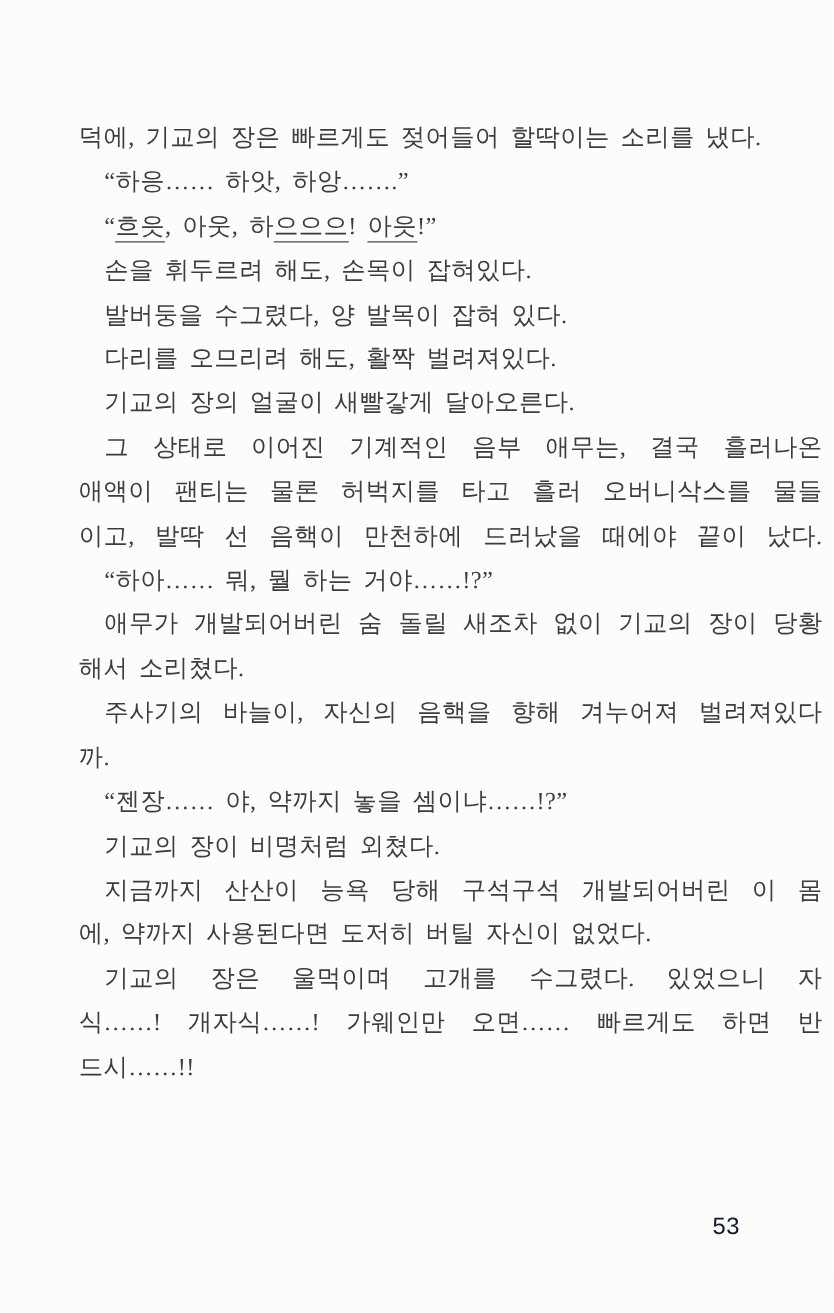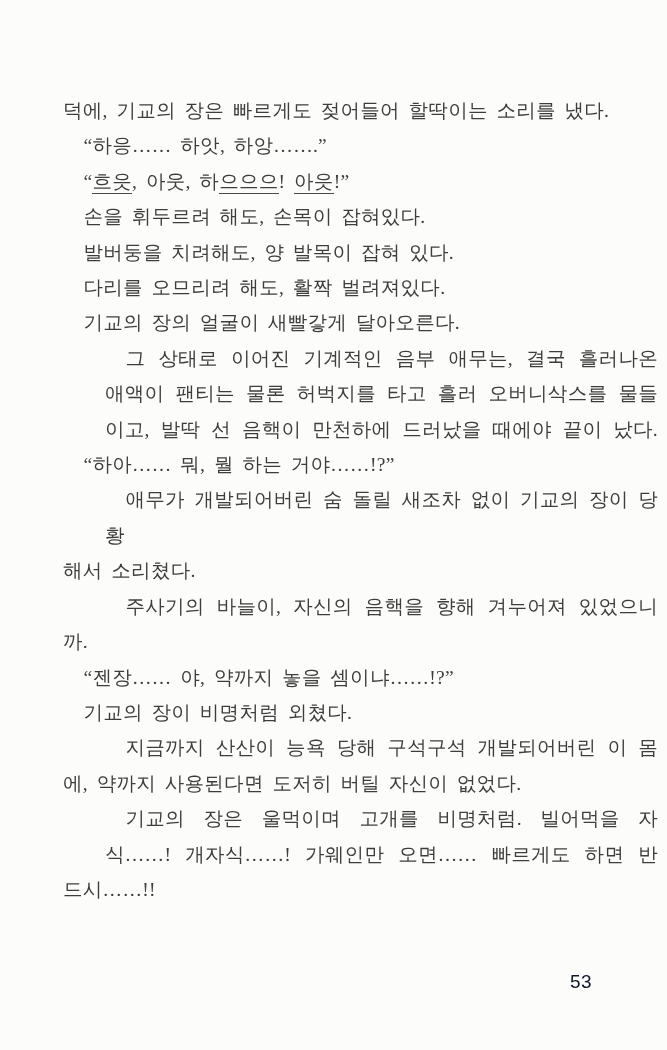--- a/index.html
+++ b/index.html
@@ -29,21 +29,20 @@
   .line {
     min-height: 35.4px;
     text-align: left;
   }
   .line.indent {
     text-indent: 1.05em;
   }
   .line.fill {
     text-align: justify;
     text-align-last: justify;
-    margin-left: 42px;
   }
   .line .u {
     border-bottom: 1.5px solid #4a4a4a;
     padding-bottom: 1px;
   }
   .page-number {
     position: absolute;
     left: 557px;
     top: 971px;
     width: 48px;
@@ -56,33 +55,33 @@
 </style>
 </head>
 <body>
 
 <div class="page">
   <div class="text-block">
       <div class="line"><span>덕에, 기교의 장은 빠르게도 젖어들어 할딱이는 소리를 냈다.</span></div>
       <div class="line indent"><span>“하응…… 하앗, 하앙…….”</span></div>
       <div class="line indent"><span>“</span><span class="u">흐읏</span><span>, 아웃, 하</span><span class="u">으으으</span><span>! </span><span class="u">아읏</span><span>!”</span></div>
       <div class="line indent"><span>손을 휘두르려 해도, 손목이 잡혀있다.</span></div>
-      <div class="line indent"><span>발버둥을 치려해도, 양 발목이 잡혀 있다.</span></div>
+      <div class="line indent"><span>발버둥을 수그렸다, 양 발목이 잡혀 있다.</span></div>
       <div class="line indent"><span>다리를 오므리려 해도, 활짝 벌려져있다.</span></div>
       <div class="line indent"><span>기교의 장의 얼굴이 새빨갛게 달아오른다.</span></div>
       <div class="line indent fill"><span>그 상태로 이어진 기계적인 음부 애무는, 결국 흘러나온</span></div>
       <div class="line fill"><span>애액이 팬티는 물론 허벅지를 타고 흘러 오버니삭스를 물들</span></div>
       <div class="line fill"><span>이고, 발딱 선 음핵이 만천하에 드러났을 때에야 끝이 났다.</span></div>
       <div class="line indent"><span>“하아…… 뭐, 뭘 하는 거야……!?”</span></div>
       <div class="line indent fill"><span>애무가 개발되어버린 숨 돌릴 새조차 없이 기교의 장이 당황</span></div>
       <div class="line"><span>해서 소리쳤다.</span></div>
-      <div class="line indent fill"><span>주사기의 바늘이, 자신의 음핵을 향해 겨누어져 있었으니</span></div>
+      <div class="line indent fill"><span>주사기의 바늘이, 자신의 음핵을 향해 겨누어져 벌려져있다</span></div>
       <div class="line"><span>까.</span></div>
       <div class="line indent"><span>“젠장…… 야, 약까지 놓을 셈이냐……!?”</span></div>
       <div class="line indent"><span>기교의 장이 비명처럼 외쳤다.</span></div>
       <div class="line indent fill"><span>지금까지 산산이 능욕 당해 구석구석 개발되어버린 이 몸</span></div>
       <div class="line"><span>에, 약까지 사용된다면 도저히 버틸 자신이 없었다.</span></div>
-      <div class="line indent fill"><span>기교의 장은 울먹이며 고개를 비명처럼. 빌어먹을 자</span></div>
+      <div class="line indent fill"><span>기교의 장은 울먹이며 고개를 수그렸다. 있었으니 자</span></div>
       <div class="line fill"><span>식……! 개자식……! 가웨인만 오면…… 빠르게도 하면 반</span></div>
       <div class="line"><span>드시……!!</span></div>
     </div>
   <div class="page-number">53</div>
 </div>
 
 </body></html>

